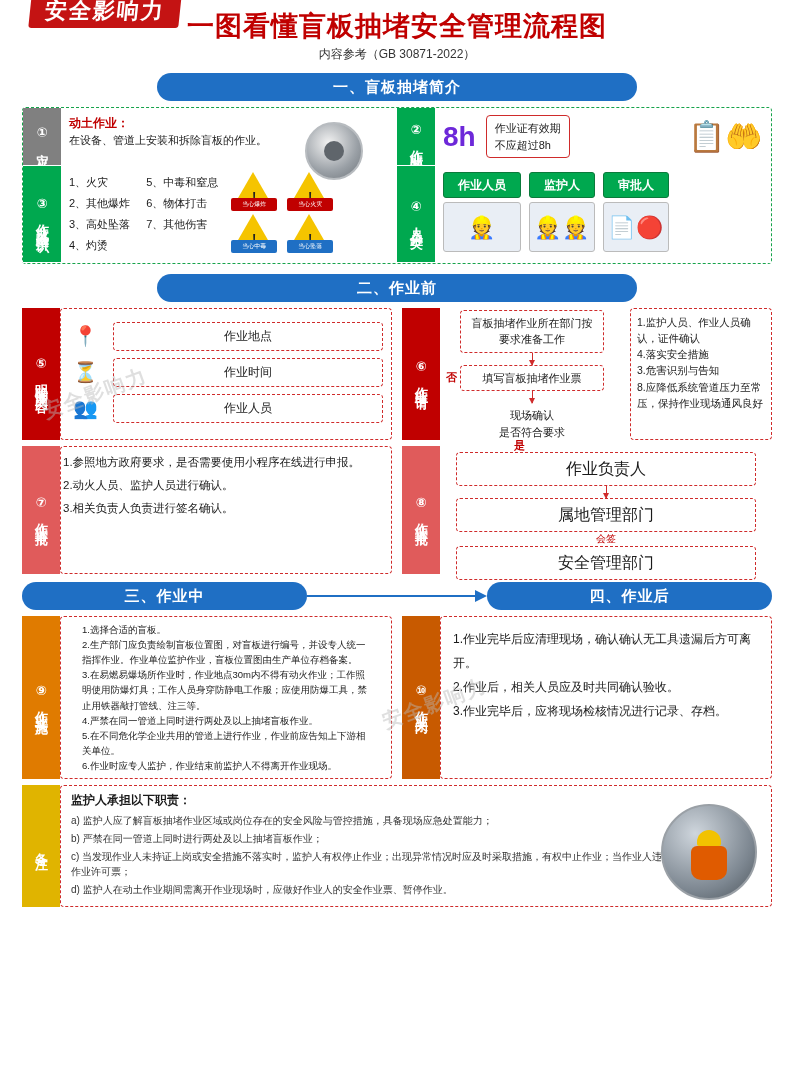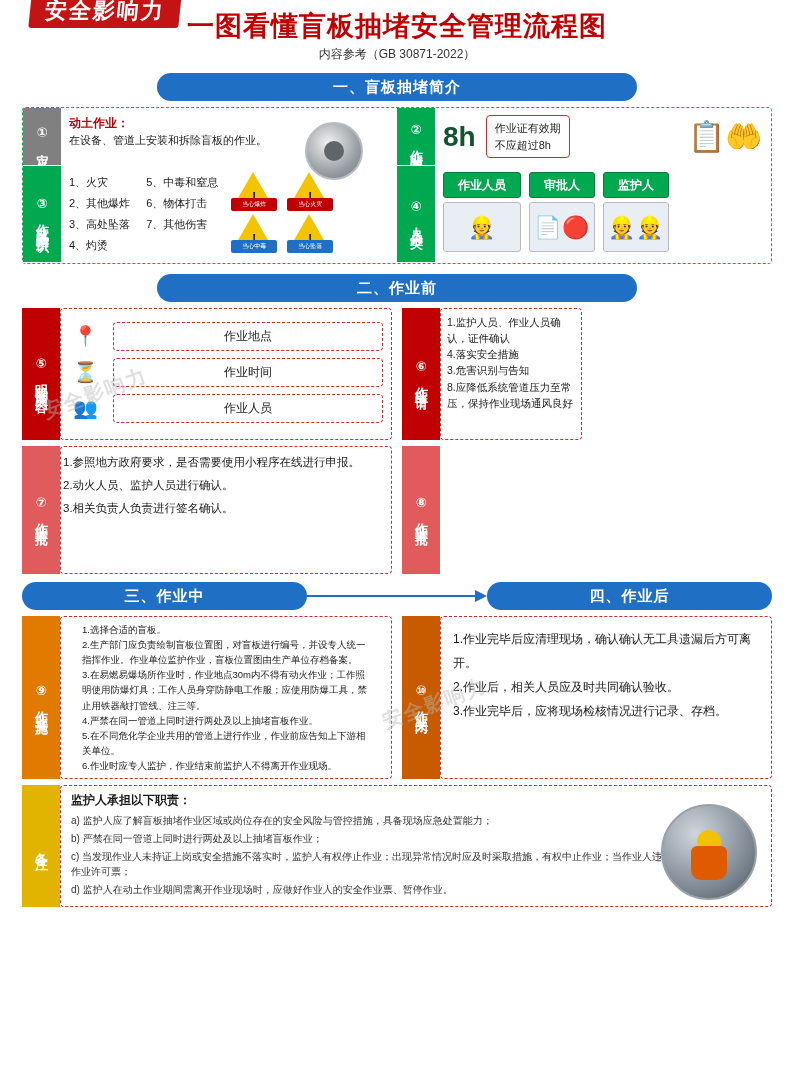--- a/index.html
+++ b/index.html
@@ -65,21 +65,21 @@
   .flange{
     width:54px;height:54px;border-radius:50%;
     background:radial-gradient(circle at 40% 35%,#f2f2f2,#9aa0a6 60%,#6e747a);
     border:2px solid #b8bcc0;position:absolute;right:34px;top:14px;
   }
   .flange:after{
     content:"";position:absolute;left:50%;top:50%;width:20px;height:20px;
     margin:-10px 0 0 -10px;border-radius:50%;background:#5f656b;
   }
 
-  .badge8h{font-size:28px;font-weight:bold;color:#14532d;margin-right:10px;}
+  .badge8h{font-size:28px;font-weight:bold;color:#6d28d9;margin-right:10px;}
   .note8h{
     border:1px solid #cf2b2b;border-radius:4px;padding:4px 8px;
     font-size:11px;line-height:1.5;color:#222;background:#fff;
   }
 
   .risk-list{display:flex;gap:16px;font-size:11px;line-height:1.9;}
   .warn{
     width:40px;height:36px;position:relative;display:inline-block;
   }
   .tri{
@@ -273,26 +273,26 @@
       <div class="lbl green">
         <span>④</span>
         <span>人员分类</span>
       </div>
       <div class="body" style="display:flex;">
         <div class="pcard">
           <span class="cap">作业人员</span>
           <div class="pic">👷</div>
         </div>
         <div class="pcard">
+          <span class="cap">监护人</span>
+          <div class="pic">👷👷</div>
+        </div>
+        <div class="pcard">
           <span class="cap">审批人</span>
           <div class="pic">📄🔴</div>
-        </div>
-        <div class="pcard">
-          <span class="cap">监护人</span>
-          <div class="pic">👷👷</div>
         </div>
       </div>
     </div>
 
   </div>
 
   <div class="band" style="width:480px;margin-top:10px;">二、作业前</div>
 
   <div class="s2">
 
@@ -334,33 +334,54 @@
     </div>
 
     <div class="s2col">
 
       <div class="s2row" style="height:132px;">
         <div class="lbl red">
           <span>⑥</span>
           <span>作业申请</span>
         </div>
         <div style="flex:1;display:flex;gap:6px;">
+          <div class="flow" style="flex:1;padding-top:2px;">
+            <div class="fbox" style="width:130px;">盲板抽堵作业所在部门按要求准备工作</div>
+            <div class="arrow-v"></div>
+            <div class="fbox" style="width:130px;">填写盲板抽堵作业票</div>
+            <div class="arrow-v"></div>
+            <div class="fbox" style="width:130px;border:none;">
+              <div>现场确认</div>
+              <div>是否符合要求</div>
+            </div>
+            <div style="position:relative;height:10px;">
+              <span class="yn" style="position:absolute;left:6px;top:-74px;">否</span>
+              <span class="yn" style="position:absolute;left:74px;top:-6px;">是</span>
+            </div>
+          </div>
           <div class="side-note" style="width:128px;">
             <div>1.监护人员、作业人员确认，证件确认</div>
             <div>4.落实安全措施</div>
             <div>3.危害识别与告知</div>
             <div>8.应降低系统管道压力至常压，保持作业现场通风良好</div>
           </div>
         </div>
       </div>
 
       <div class="s2row" style="height:128px;">
         <div class="lbl red2">
           <span>⑧</span>
           <span>作业审批</span>
+        </div>
+        <div style="flex:1;padding:6px 16px;">
+          <div class="fbox">作业负责人</div>
+          <div class="arrow-v"></div>
+          <div class="fbox">属地管理部门</div>
+          <div style="text-align:center;font-size:10px;color:#c00000;">会签</div>
+          <div class="fbox">安全管理部门</div>
         </div>
       </div>
 
     </div>
   </div>
 
   <div class="band-row">
     <div class="band">三、作业中</div>
     <div class="band-link"></div>
     <div class="band" style="flex:0 0 285px;">四、作业后</div>

